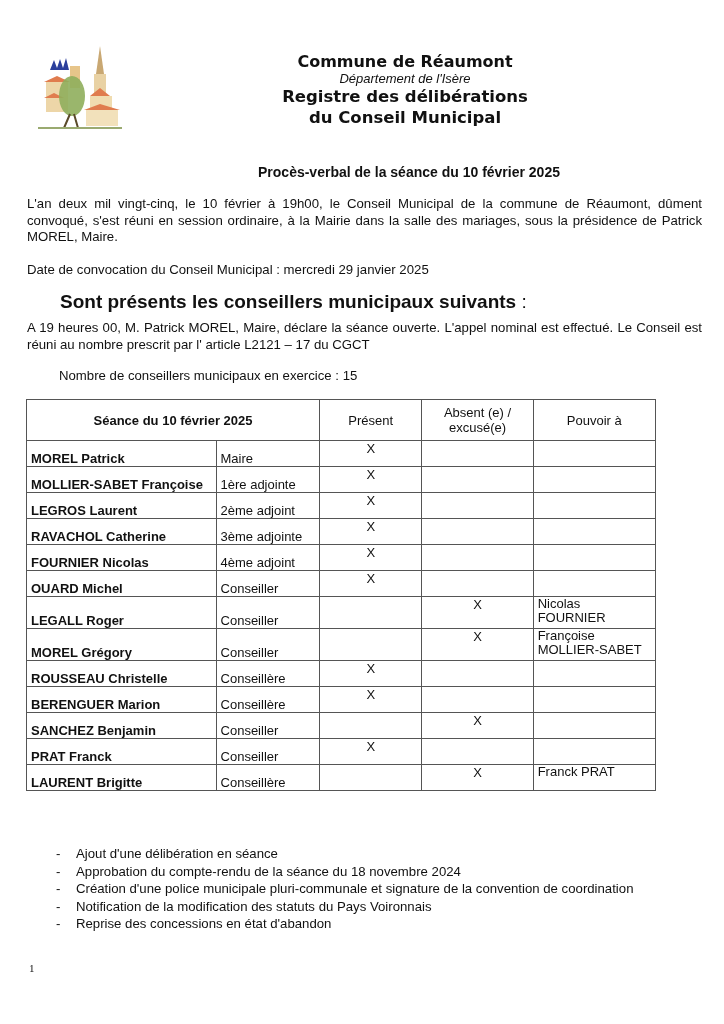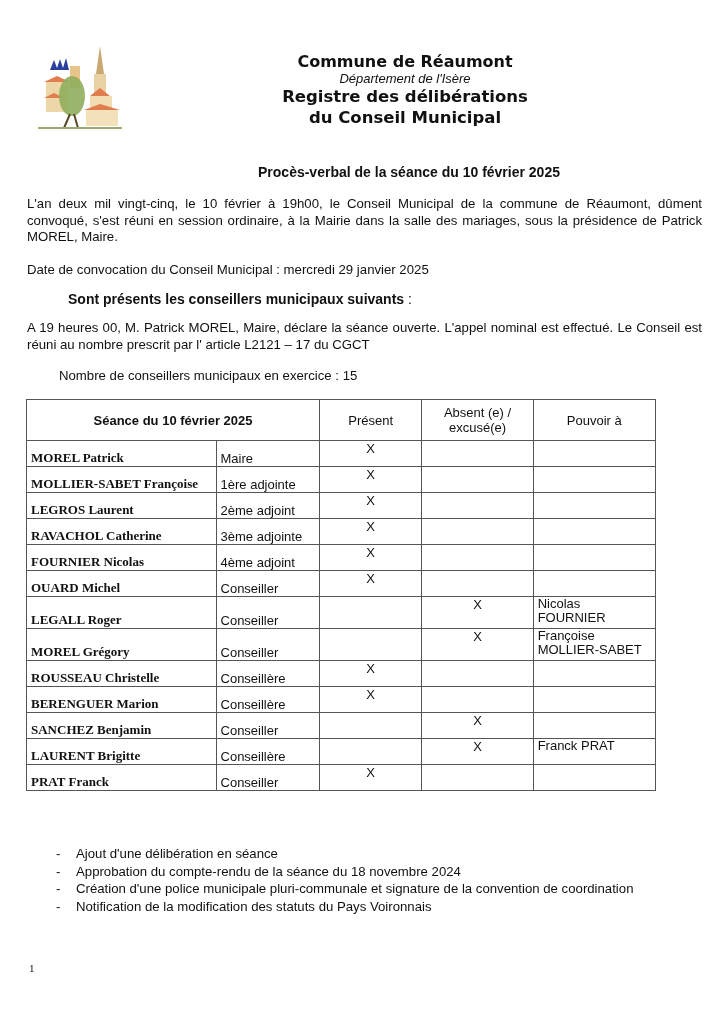--- a/index.html
+++ b/index.html
@@ -4,27 +4,27 @@
 <style>
   html, body { margin:0; padding:0; background:#fff; }
   body { width:724px; height:1024px; position:relative; overflow:hidden; font-family:"Liberation Sans", sans-serif; color:#111; }
   .logo { position:absolute; left:30px; top:44px; width:100px; height:92px; }
   .header { position:absolute; left:240px; top:52px; width:330px; text-align:center; }
   .h-commune { font-family:"DejaVu Sans", sans-serif; font-weight:bold; font-size:16px; line-height:19px; }
   .h-dept { font-style:italic; font-size:13px; line-height:15px; }
   .h-reg { font-family:"DejaVu Sans", sans-serif; font-weight:bold; font-size:16.5px; line-height:21px; }
   .pv-title { position:absolute; left:240px; top:148px; width:338px; text-align:center; font-weight:bold; font-size:14px;margin-top:16px; }
   .para { position:absolute; left:27px; width:675px; font-size:13.2px; line-height:16.5px; text-align:justify; }
-  .bold-indent { position:absolute; left:68px; font-size:14px; }
+  .bold-indent { position:absolute; left:60px; font-size:19px; }
   .bold-indent b { font-weight:bold; }
   table.att { position:absolute; left:26px; top:399px; width:630px; border-collapse:collapse; font-size:13px; }
   table.att td, table.att th { border:1px solid #555; padding:0 4px; height:25px; vertical-align:bottom; }
   table.att th { font-weight:normal; height:40px; vertical-align:middle; text-align:center; }
   table.att th.seance { font-weight:bold; }
-  td.name { font-weight:bold; width:182px; padding-bottom:2px;font-family:Liberation Serif, serif; }
+  td.name { font-weight:bold; width:182px; padding-bottom:2px; }
   td.role { width:95px; padding-bottom:2px; }
   td.mark { text-align:center; vertical-align:top !important; padding-top:2px; width:94px; }
   td.abs { width:103px; }
   td.pow { width:114px; vertical-align:top !important; line-height:14px; padding-top:1px; }
   tr.tall td { height:31px; }
   ul.agenda { position:absolute; left:52px; top:845px; margin:0; padding:0; list-style:none; font-size:13.2px; line-height:17.5px; width:620px; }
   ul.agenda li { position:relative; padding-left:24px; }
   ul.agenda li::before { content:"-"; position:absolute; left:4px; top:0; }
   .pagenum { position:absolute; left:29px; top:962px; font-family:"Liberation Serif", serif; font-size:11px; }
 </style>
@@ -144,36 +144,37 @@
         <td class="pow"></td>
       </tr>
       <tr>
         <td class="name">SANCHEZ Benjamin</td>
         <td class="role">Conseiller</td>
         <td class="mark"></td>
         <td class="mark abs">X</td>
         <td class="pow"></td>
       </tr>
       <tr>
+        <td class="name">PRAT Franck</td>
+        <td class="role">Conseiller</td>
+        <td class="mark">X</td>
+        <td class="mark abs"></td>
+        <td class="pow"></td>
+      </tr>
+      <tr>
         <td class="name">LAURENT Brigitte</td>
         <td class="role">Conseillère</td>
         <td class="mark"></td>
         <td class="mark abs">X</td>
         <td class="pow">Franck PRAT</td>
-      </tr>
-      <tr>
-        <td class="name">PRAT Franck</td>
-        <td class="role">Conseiller</td>
-        <td class="mark">X</td>
-        <td class="mark abs"></td>
-        <td class="pow"></td>
       </tr>
     </tbody>
 </table>
 
 <ul class="agenda">
   <li>Ajout d'une délibération en séance</li>
   <li>Approbation du compte-rendu de la séance du 18 novembre 2024</li>
   <li>Création d'une police municipale pluri-communale et signature de la convention de coordination</li>
   <li>Notification de la modification des statuts du Pays Voironnais</li>
+  <li>Reprise des concessions en état d'abandon</li>
 </ul>
 
 <div class="pagenum">1</div>
 
 </body></html>

